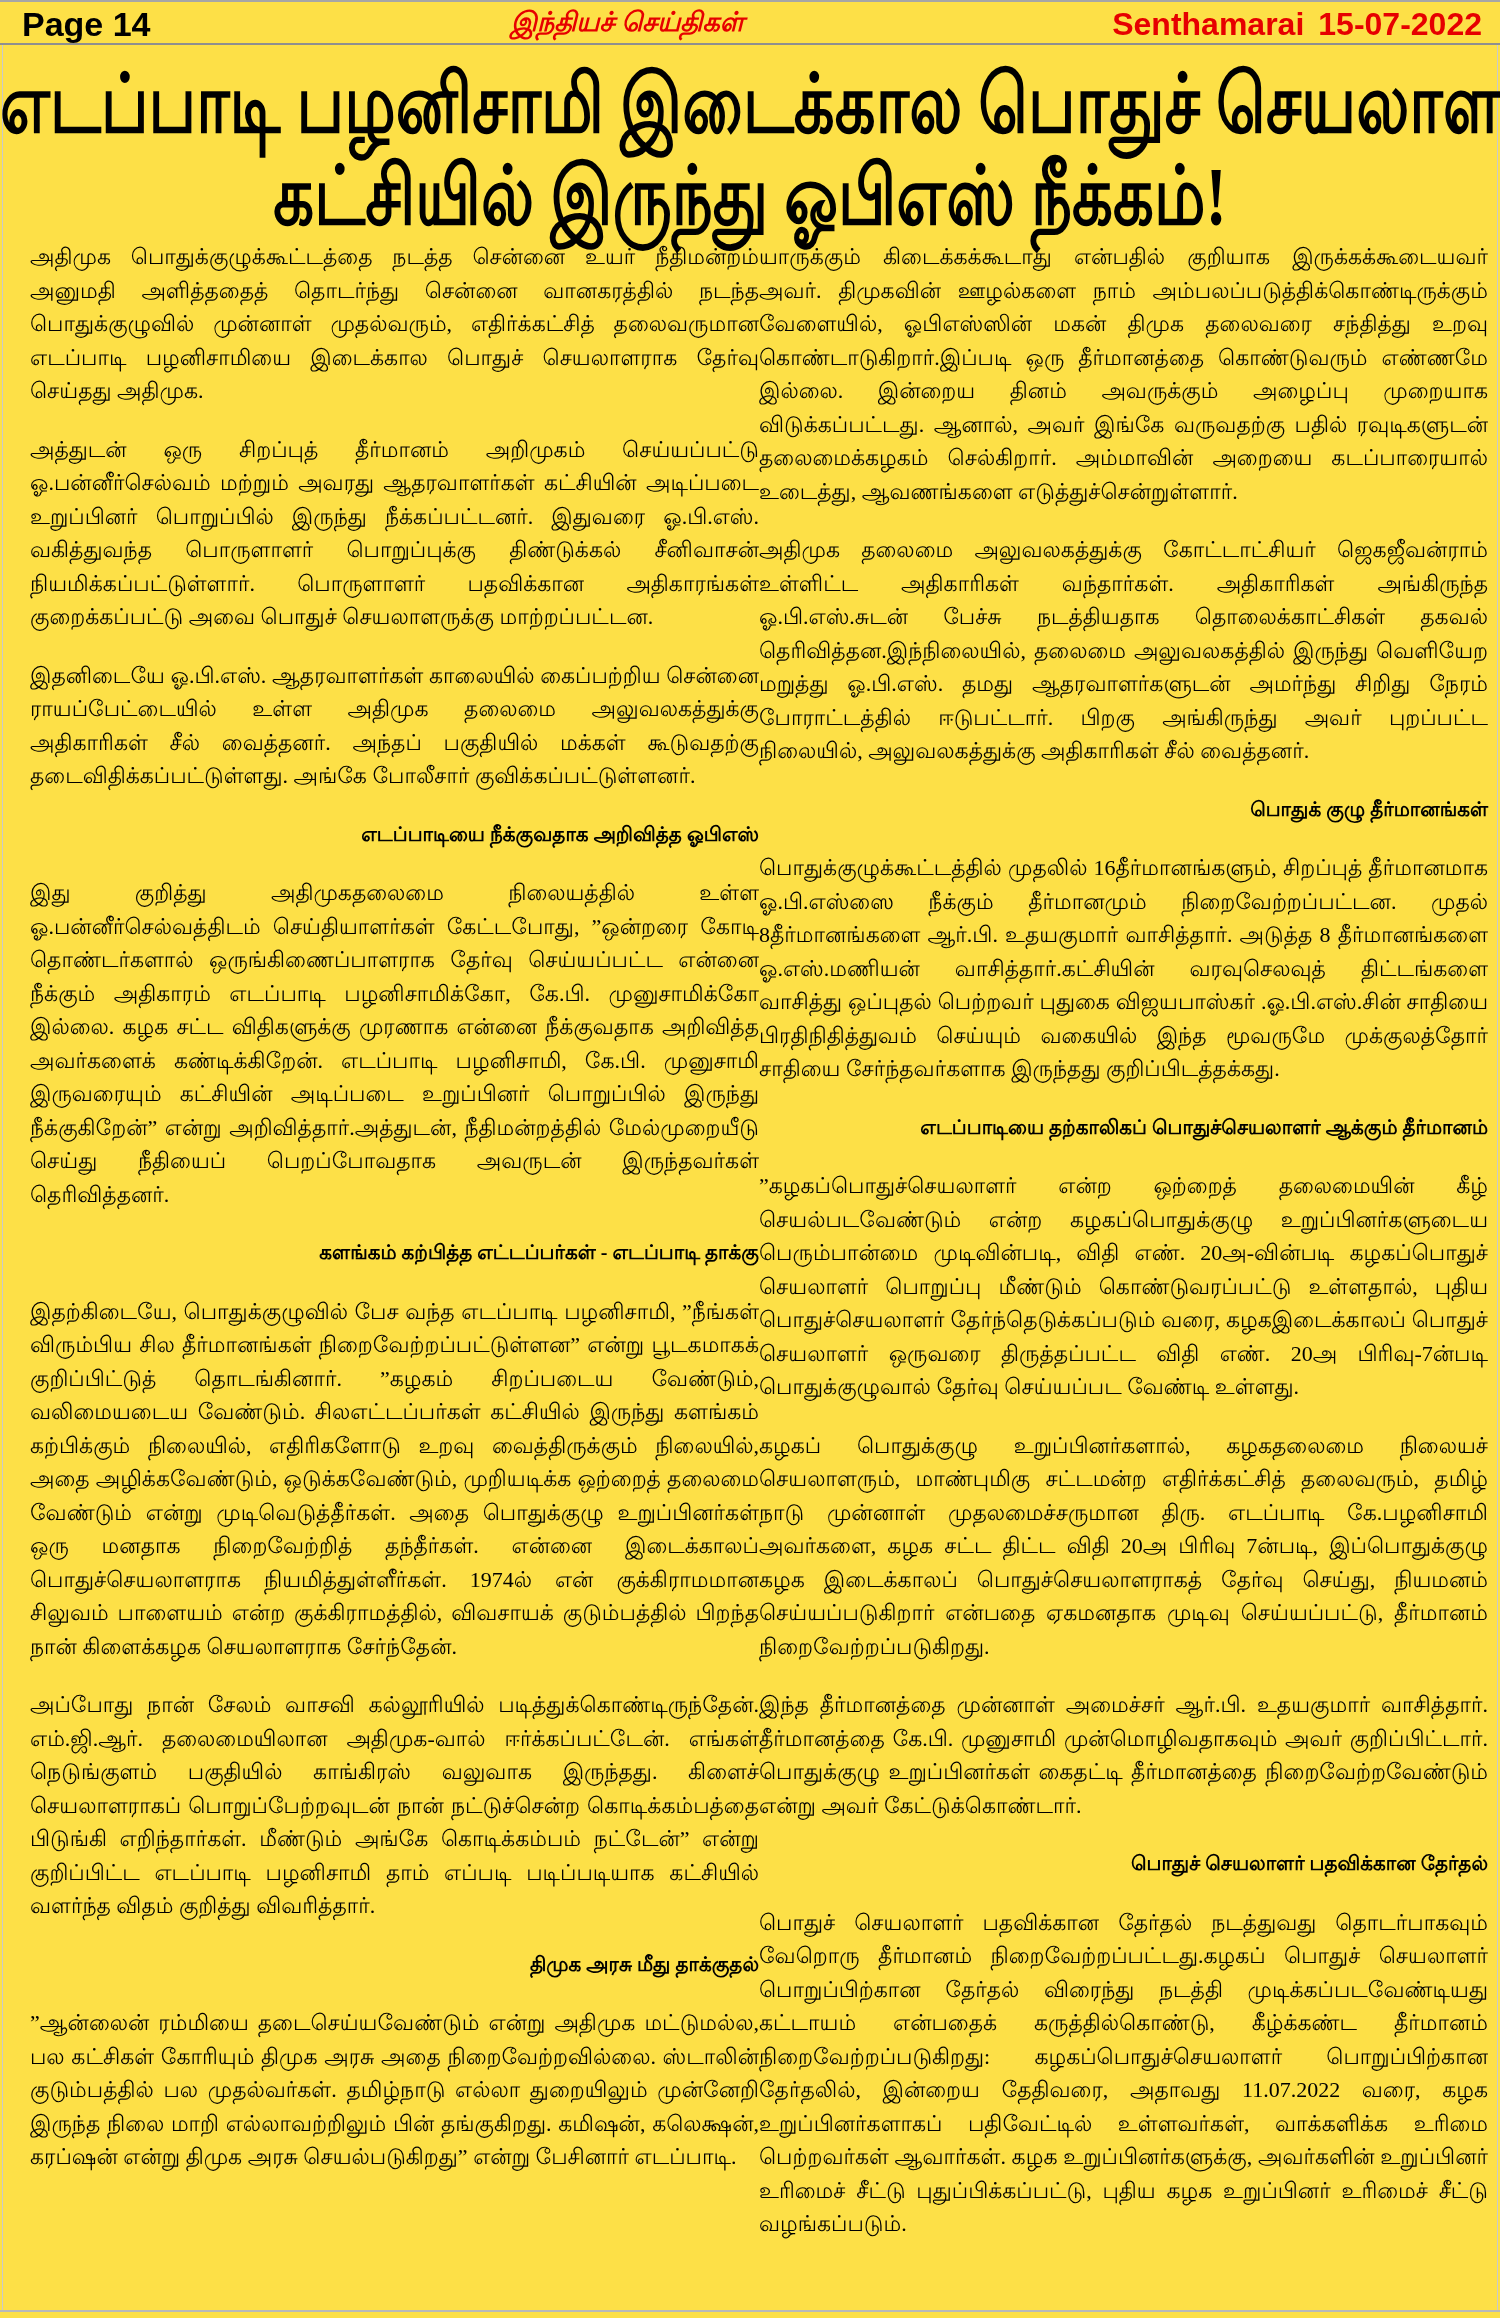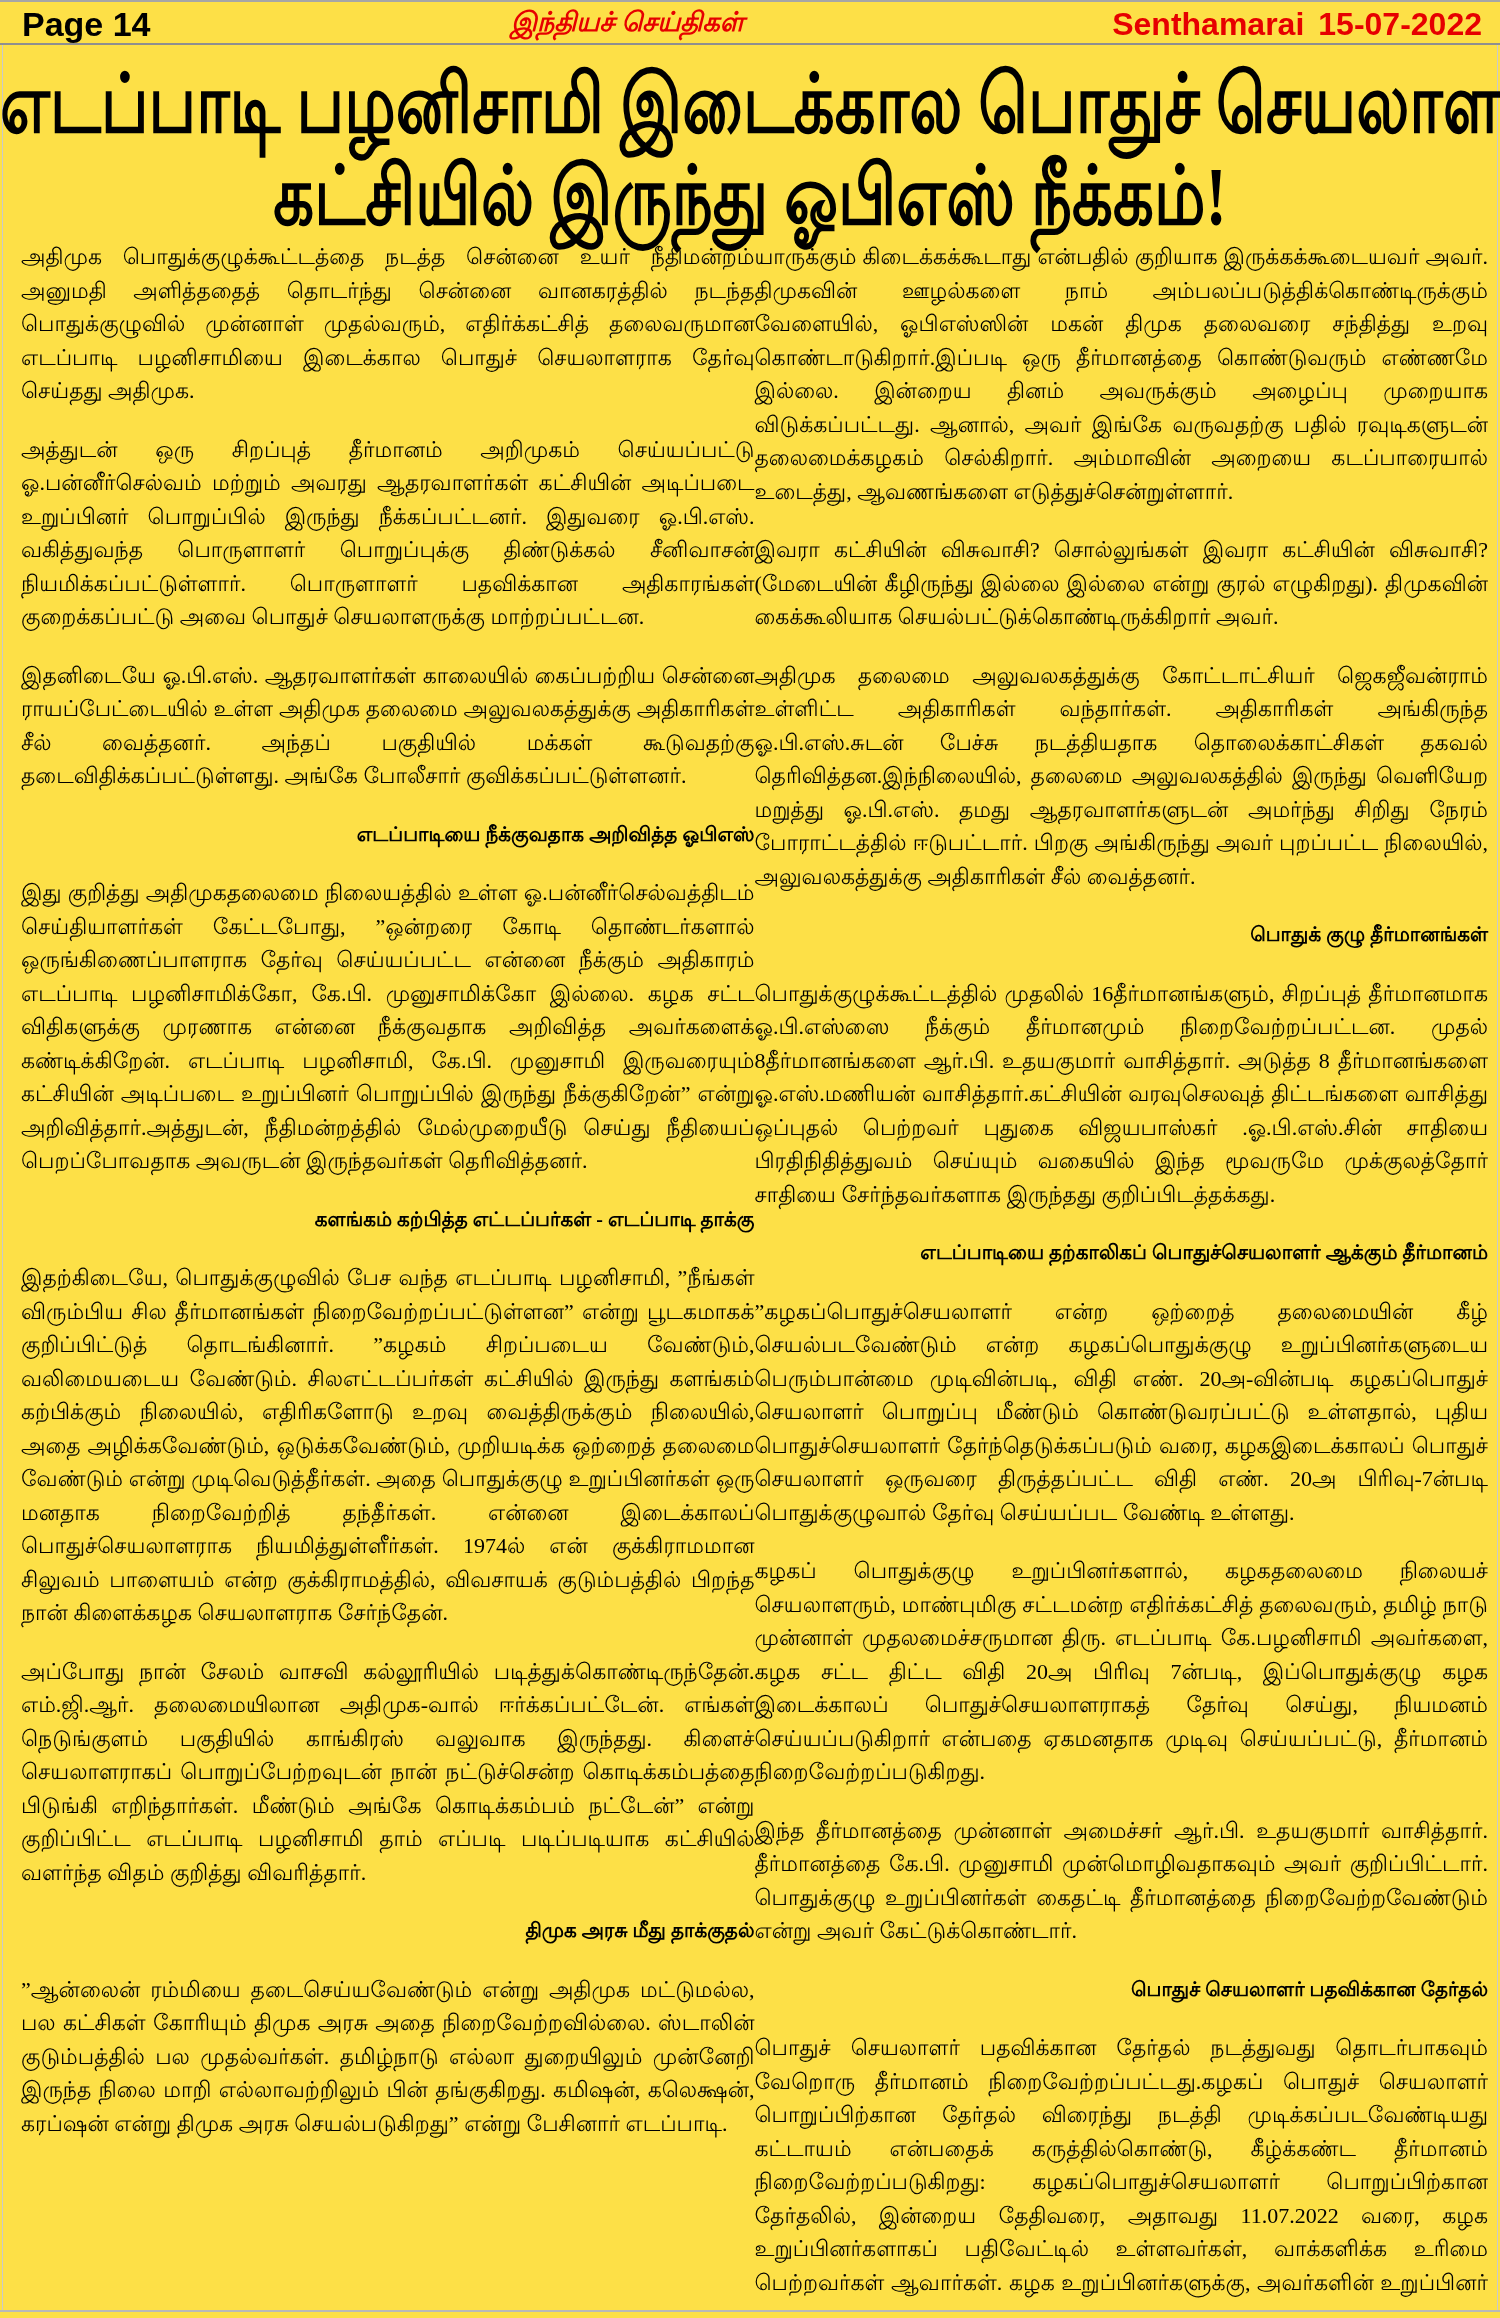--- a/index.html
+++ b/index.html
@@ -47,21 +47,21 @@
     font-weight:600;
     transform:scaleY(1.28);transform-origin:center top;
     white-space:nowrap;
   }
   .headline .hl1{font-size:64px;line-height:86px;}
   .headline .hl2{font-size:64px;line-height:86px;margin-top:6px;}
 
   main.columns{
     position:absolute;left:0;top:240px;width:1500px;height:2058px;
     display:flex;box-sizing:border-box;
-    padding:0 12px 0 21px;
+    padding:0 12px 0 30px;
     overflow:hidden;
   }
   .col{flex:1 1 0;min-width:0;}
   .para{
     font-size:22px;line-height:33.5px;
     text-align:justify;text-justify:inter-word;
     margin:0 0 25px 0;
     color:#000;
   }
   .subhead{
@@ -98,21 +98,20 @@
         <div class="subhead">எடப்பாடியை நீக்குவதாக அறிவித்த ஓபிஎஸ்</div>
         <div class="para">இது குறித்து அதிமுகதலைமை நிலையத்தில் உள்ள ஓ.பன்னீர்செல்வத்திடம் செய்தியாளர்கள் கேட்டபோது, ”ஒன்றரை கோடி தொண்டர்களால் ஒருங்கிணைப்பாளராக தேர்வு செய்யப்பட்ட என்னை நீக்கும் அதிகாரம் எடப்பாடி பழனிசாமிக்கோ, கே.பி. முனுசாமிக்கோ இல்லை. கழக சட்ட விதிகளுக்கு முரணாக என்னை நீக்குவதாக அறிவித்த அவர்களைக் கண்டிக்கிறேன். எடப்பாடி பழனிசாமி, கே.பி. முனுசாமி இருவரையும் கட்சியின் அடிப்படை உறுப்பினர் பொறுப்பில் இருந்து நீக்குகிறேன்” என்று அறிவித்தார்.அத்துடன், நீதிமன்றத்தில் மேல்முறையீடு செய்து நீதியைப் பெறப்போவதாக அவருடன் இருந்தவர்கள் தெரிவித்தனர்.</div>
         <div class="subhead">களங்கம் கற்பித்த எட்டப்பர்கள் - எடப்பாடி தாக்கு</div>
         <div class="para">இதற்கிடையே, பொதுக்குழுவில் பேச வந்த எடப்பாடி பழனிசாமி, ”நீங்கள் விரும்பிய சில தீர்மானங்கள் நிறைவேற்றப்பட்டுள்ளன” என்று பூடகமாகக் குறிப்பிட்டுத் தொடங்கினார். ”கழகம் சிறப்படைய வேண்டும், வலிமையடைய வேண்டும். சிலஎட்டப்பர்கள் கட்சியில் இருந்து களங்கம் கற்பிக்கும் நிலையில், எதிரிகளோடு உறவு வைத்திருக்கும் நிலையில், அதை அழிக்கவேண்டும், ஒடுக்கவேண்டும், முறியடிக்க ஒற்றைத் தலைமை வேண்டும் என்று முடிவெடுத்தீர்கள். அதை பொதுக்குழு உறுப்பினர்கள் ஒரு மனதாக நிறைவேற்றித் தந்தீர்கள். என்னை இடைக்காலப் பொதுச்செயலாளராக நியமித்துள்ளீர்கள். 1974ல் என் குக்கிராமமான சிலுவம் பாளையம் என்ற குக்கிராமத்தில், விவசாயக் குடும்பத்தில் பிறந்த நான் கிளைக்கழக செயலாளராக சேர்ந்தேன்.</div>
         <div class="para">அப்போது நான் சேலம் வாசவி கல்லூரியில் படித்துக்கொண்டிருந்தேன். எம்.ஜி.ஆர். தலைமையிலான அதிமுக-வால் ஈர்க்கப்பட்டேன். எங்கள் நெடுங்குளம் பகுதியில் காங்கிரஸ் வலுவாக இருந்தது. கிளைச் செயலாளராகப் பொறுப்பேற்றவுடன் நான் நட்டுச்சென்ற கொடிக்கம்பத்தை பிடுங்கி எறிந்தார்கள். மீண்டும் அங்கே கொடிக்கம்பம் நட்டேன்” என்று குறிப்பிட்ட எடப்பாடி பழனிசாமி தாம் எப்படி படிப்படியாக கட்சியில் வளர்ந்த விதம் குறித்து விவரித்தார்.</div>
         <div class="subhead">திமுக அரசு மீது தாக்குதல்</div>
         <div class="para">”ஆன்லைன் ரம்மியை தடைசெய்யவேண்டும் என்று அதிமுக மட்டுமல்ல, பல கட்சிகள் கோரியும் திமுக அரசு அதை நிறைவேற்றவில்லை. ஸ்டாலின் குடும்பத்தில் பல முதல்வர்கள். தமிழ்நாடு எல்லா துறையிலும் முன்னேறி இருந்த நிலை மாறி எல்லாவற்றிலும் பின் தங்குகிறது. கமிஷன், கலெக்ஷன், கரப்ஷன் என்று திமுக அரசு செயல்படுகிறது” என்று பேசினார் எடப்பாடி.</div>
       </section>
     <section class="col" id="col-right">
     <div class="para">யாருக்கும் கிடைக்கக்கூடாது என்பதில் குறியாக இருக்கக்கூடையவர் அவர். திமுகவின் ஊழல்களை நாம் அம்பலப்படுத்திக்கொண்டிருக்கும் வேளையில், ஓபிஎஸ்ஸின் மகன் திமுக தலைவரை சந்தித்து உறவு கொண்டாடுகிறார்.இப்படி ஒரு தீர்மானத்தை கொண்டுவரும் எண்ணமே இல்லை. இன்றைய தினம் அவருக்கும் அழைப்பு முறையாக விடுக்கப்பட்டது. ஆனால், அவர் இங்கே வருவதற்கு பதில் ரவுடிகளுடன் தலைமைக்கழகம் செல்கிறார். அம்மாவின் அறையை கடப்பாரையால் உடைத்து, ஆவணங்களை எடுத்துச்சென்றுள்ளார்.</div>
-        <div class="para">இவரா கட்சியின் விசுவாசி? சொல்லுங்கள் இவரா கட்சியின் விசுவாசி? (மேடையின் கீழிருந்து இல்லை இல்லை என்று குரல் எழுகிறது). திமுகவின் கைக்கூலியாக செயல்பட்டுக்கொண்டிருக்கிறார் அவர்.</div>
         <div class="para">அதிமுக தலைமை அலுவலகத்துக்கு கோட்டாட்சியர் ஜெகஜீவன்ராம் உள்ளிட்ட அதிகாரிகள் வந்தார்கள். அதிகாரிகள் அங்கிருந்த ஓ.பி.எஸ்.சுடன் பேச்சு நடத்தியதாக தொலைக்காட்சிகள் தகவல் தெரிவித்தன.இந்நிலையில், தலைமை அலுவலகத்தில் இருந்து வெளியேற மறுத்து ஓ.பி.எஸ். தமது ஆதரவாளர்களுடன் அமர்ந்து சிறிது நேரம் போராட்டத்தில் ஈடுபட்டார். பிறகு அங்கிருந்து அவர் புறப்பட்ட நிலையில், அலுவலகத்துக்கு அதிகாரிகள் சீல் வைத்தனர்.</div>
         <div class="subhead">பொதுக் குழு தீர்மானங்கள்</div>
         <div class="para">பொதுக்குழுக்கூட்டத்தில் முதலில் 16தீர்மானங்களும், சிறப்புத் தீர்மானமாக ஓ.பி.எஸ்ஸை நீக்கும் தீர்மானமும் நிறைவேற்றப்பட்டன. முதல் 8தீர்மானங்களை ஆர்.பி. உதயகுமார் வாசித்தார். அடுத்த 8 தீர்மானங்களை ஓ.எஸ்.மணியன் வாசித்தார்.கட்சியின் வரவுசெலவுத் திட்டங்களை வாசித்து ஒப்புதல் பெற்றவர் புதுகை விஜயபாஸ்கர் .ஓ.பி.எஸ்.சின் சாதியை பிரதிநிதித்துவம் செய்யும் வகையில் இந்த மூவருமே முக்குலத்தோர் சாதியை சேர்ந்தவர்களாக இருந்தது குறிப்பிடத்தக்கது.</div>
         <div class="subhead">எடப்பாடியை தற்காலிகப் பொதுச்செயலாளர் ஆக்கும் தீர்மானம்</div>
         <div class="para">”கழகப்பொதுச்செயலாளர் என்ற ஒற்றைத் தலைமையின் கீழ் செயல்படவேண்டும் என்ற கழகப்பொதுக்குழு உறுப்பினர்களுடைய பெரும்பான்மை முடிவின்படி, விதி எண். 20அ-வின்படி கழகப்பொதுச் செயலாளர் பொறுப்பு மீண்டும் கொண்டுவரப்பட்டு உள்ளதால், புதிய பொதுச்செயலாளர் தேர்ந்தெடுக்கப்படும் வரை, கழகஇடைக்காலப் பொதுச் செயலாளர் ஒருவரை திருத்தப்பட்ட விதி எண். 20அ பிரிவு-7ன்படி பொதுக்குழுவால் தேர்வு செய்யப்பட வேண்டி உள்ளது.</div>
         <div class="para">கழகப் பொதுக்குழு உறுப்பினர்களால், கழகதலைமை நிலையச் செயலாளரும், மாண்புமிகு சட்டமன்ற எதிர்க்கட்சித் தலைவரும், தமிழ் நாடு முன்னாள் முதலமைச்சருமான திரு. எடப்பாடி கே.பழனிசாமி அவர்களை, கழக சட்ட திட்ட விதி 20அ பிரிவு 7ன்படி, இப்பொதுக்குழு கழக இடைக்காலப் பொதுச்செயலாளராகத் தேர்வு செய்து, நியமனம் செய்யப்படுகிறார் என்பதை ஏகமனதாக முடிவு செய்யப்பட்டு, தீர்மானம் நிறைவேற்றப்படுகிறது.</div>
         <div class="para">இந்த தீர்மானத்தை முன்னாள் அமைச்சர் ஆர்.பி. உதயகுமார் வாசித்தார். தீர்மானத்தை கே.பி. முனுசாமி முன்மொழிவதாகவும் அவர் குறிப்பிட்டார். பொதுக்குழு உறுப்பினர்கள் கைதட்டி தீர்மானத்தை நிறைவேற்றவேண்டும் என்று அவர் கேட்டுக்கொண்டார்.</div>
         <div class="subhead">பொதுச் செயலாளர் பதவிக்கான தேர்தல்</div>
         <div class="para">பொதுச் செயலாளர் பதவிக்கான தேர்தல் நடத்துவது தொடர்பாகவும் வேறொரு தீர்மானம் நிறைவேற்றப்பட்டது.கழகப் பொதுச் செயலாளர் பொறுப்பிற்கான தேர்தல் விரைந்து நடத்தி முடிக்கப்படவேண்டியது கட்டாயம் என்பதைக் கருத்தில்கொண்டு, கீழ்க்கண்ட தீர்மானம் நிறைவேற்றப்படுகிறது: கழகப்பொதுச்செயலாளர் பொறுப்பிற்கான தேர்தலில், இன்றைய தேதிவரை, அதாவது 11.07.2022 வரை, கழக உறுப்பினர்களாகப் பதிவேட்டில் உள்ளவர்கள், வாக்களிக்க உரிமை பெற்றவர்கள் ஆவார்கள். கழக உறுப்பினர்களுக்கு, அவர்களின் உறுப்பினர் உரிமைச் சீட்டு புதுப்பிக்கப்பட்டு, புதிய கழக உறுப்பினர் உரிமைச் சீட்டு வழங்கப்படும்.</div>
       </section>

